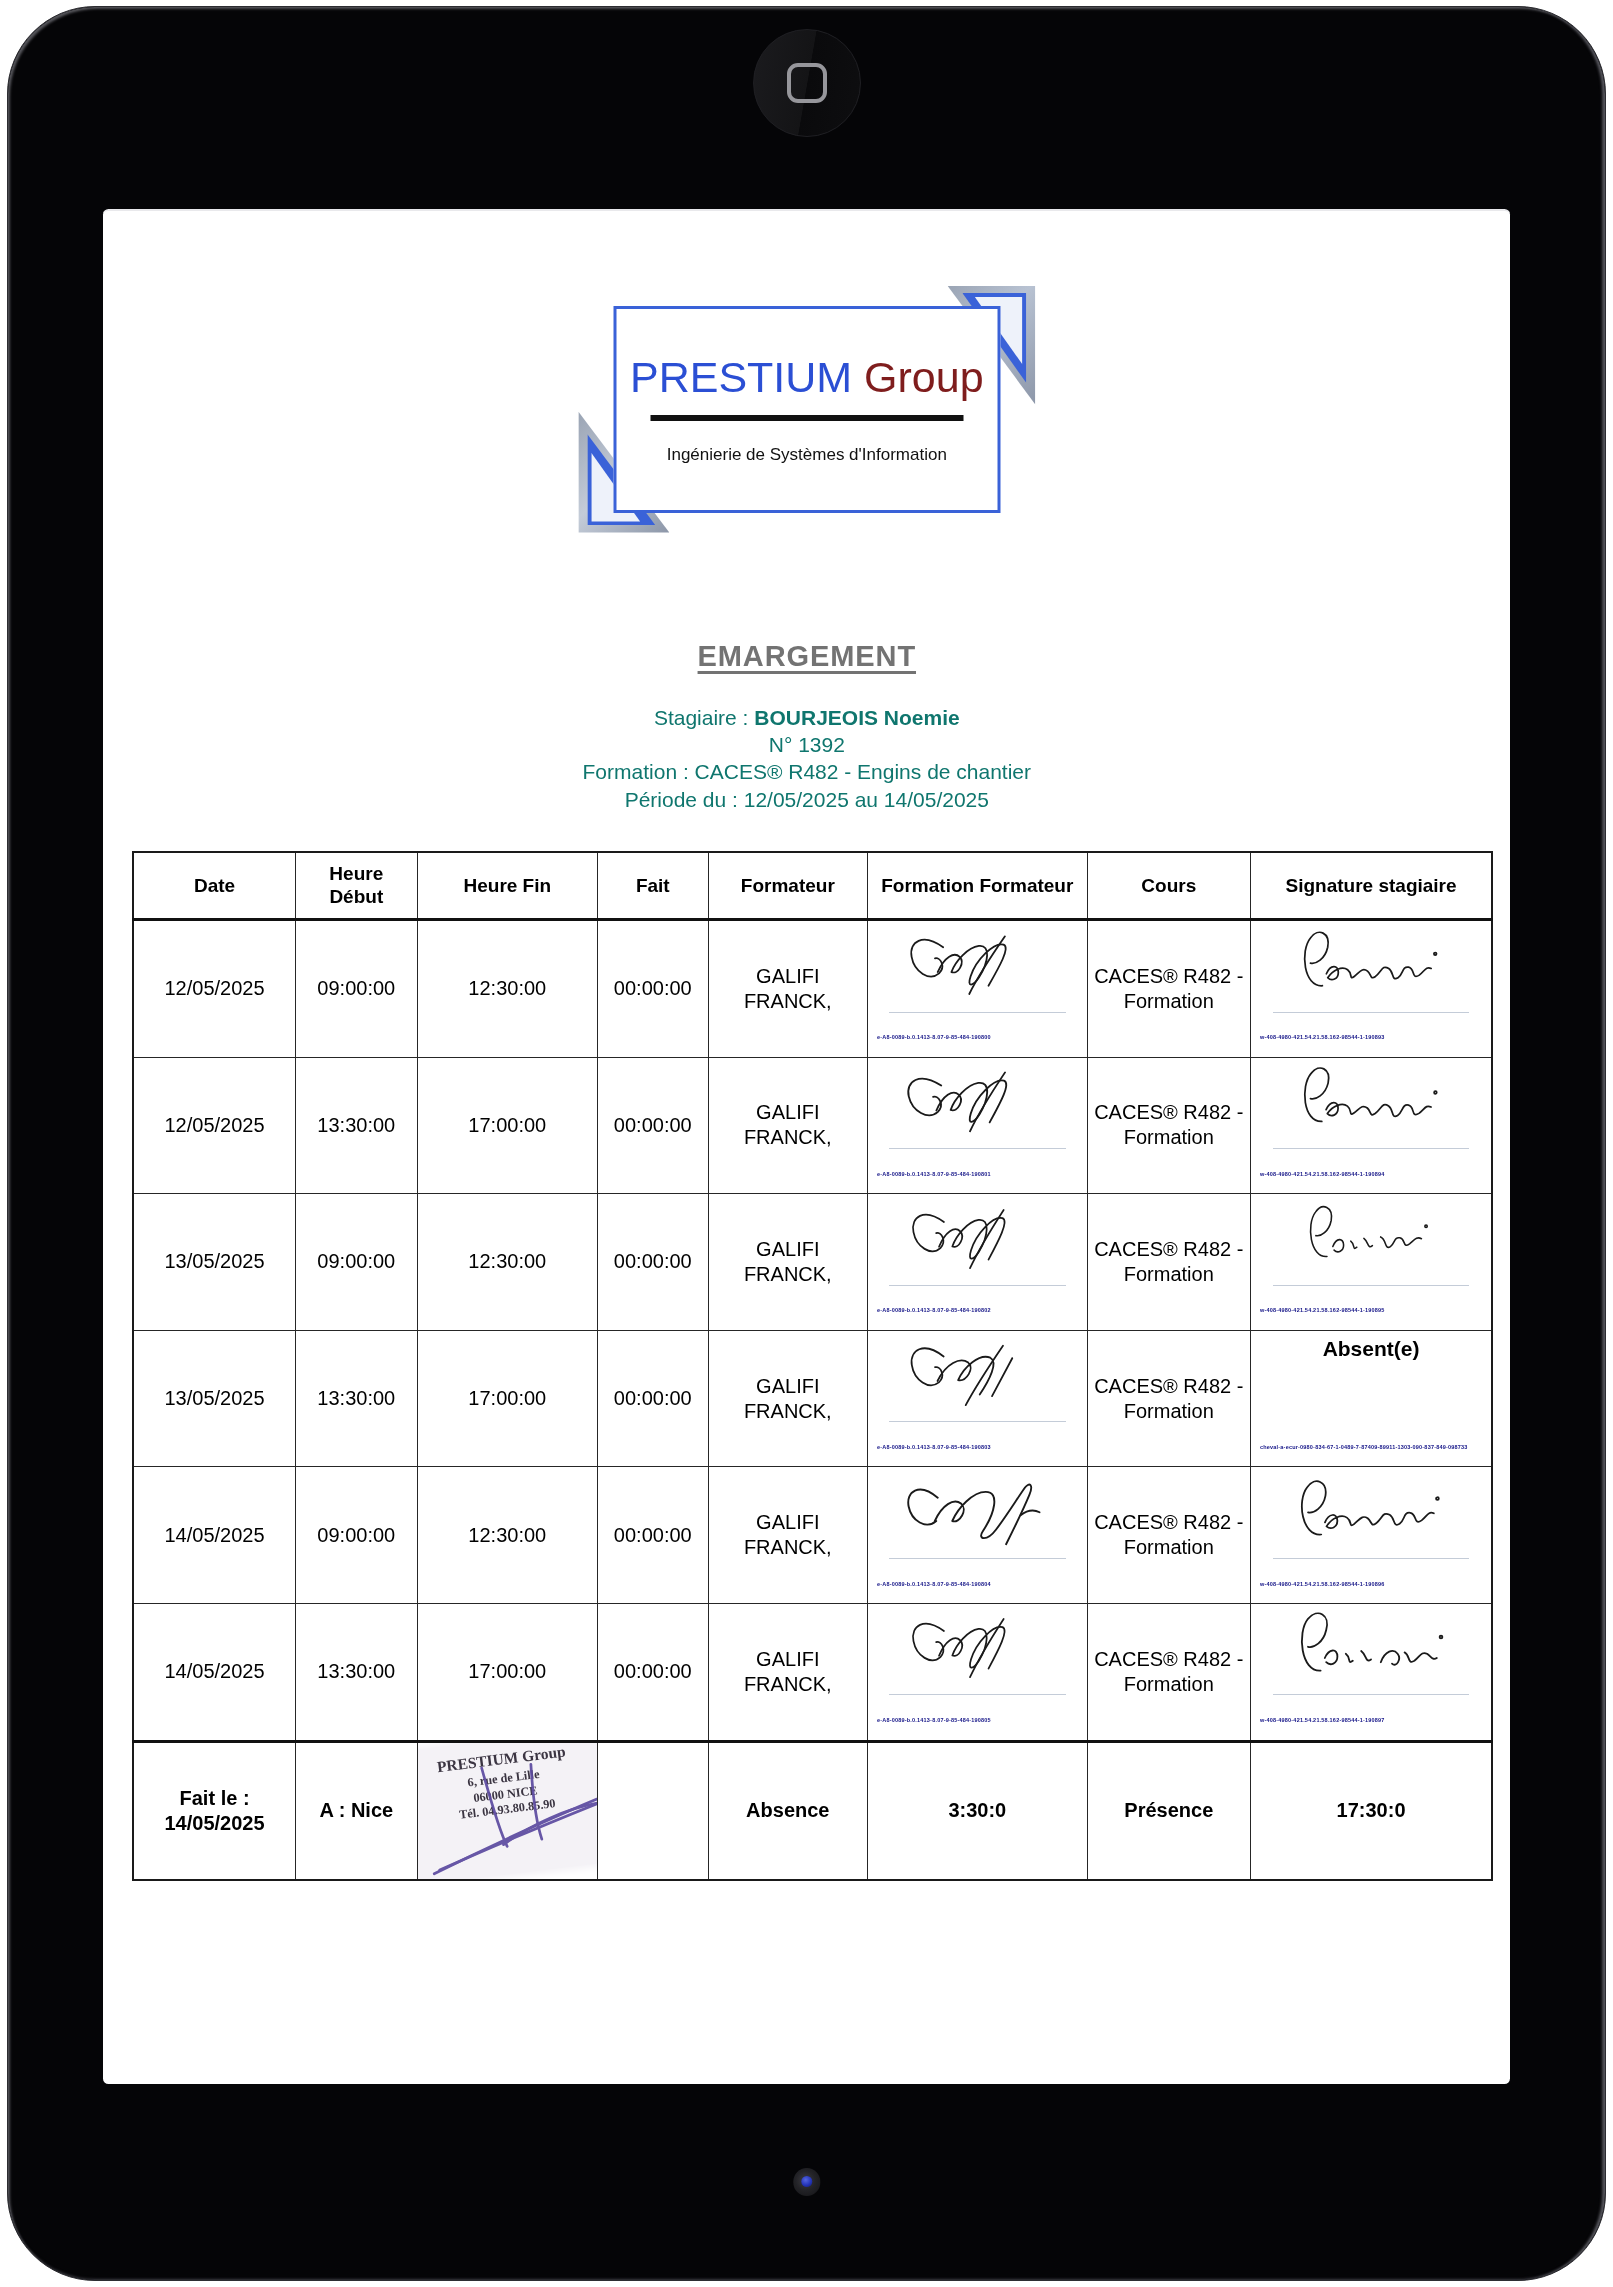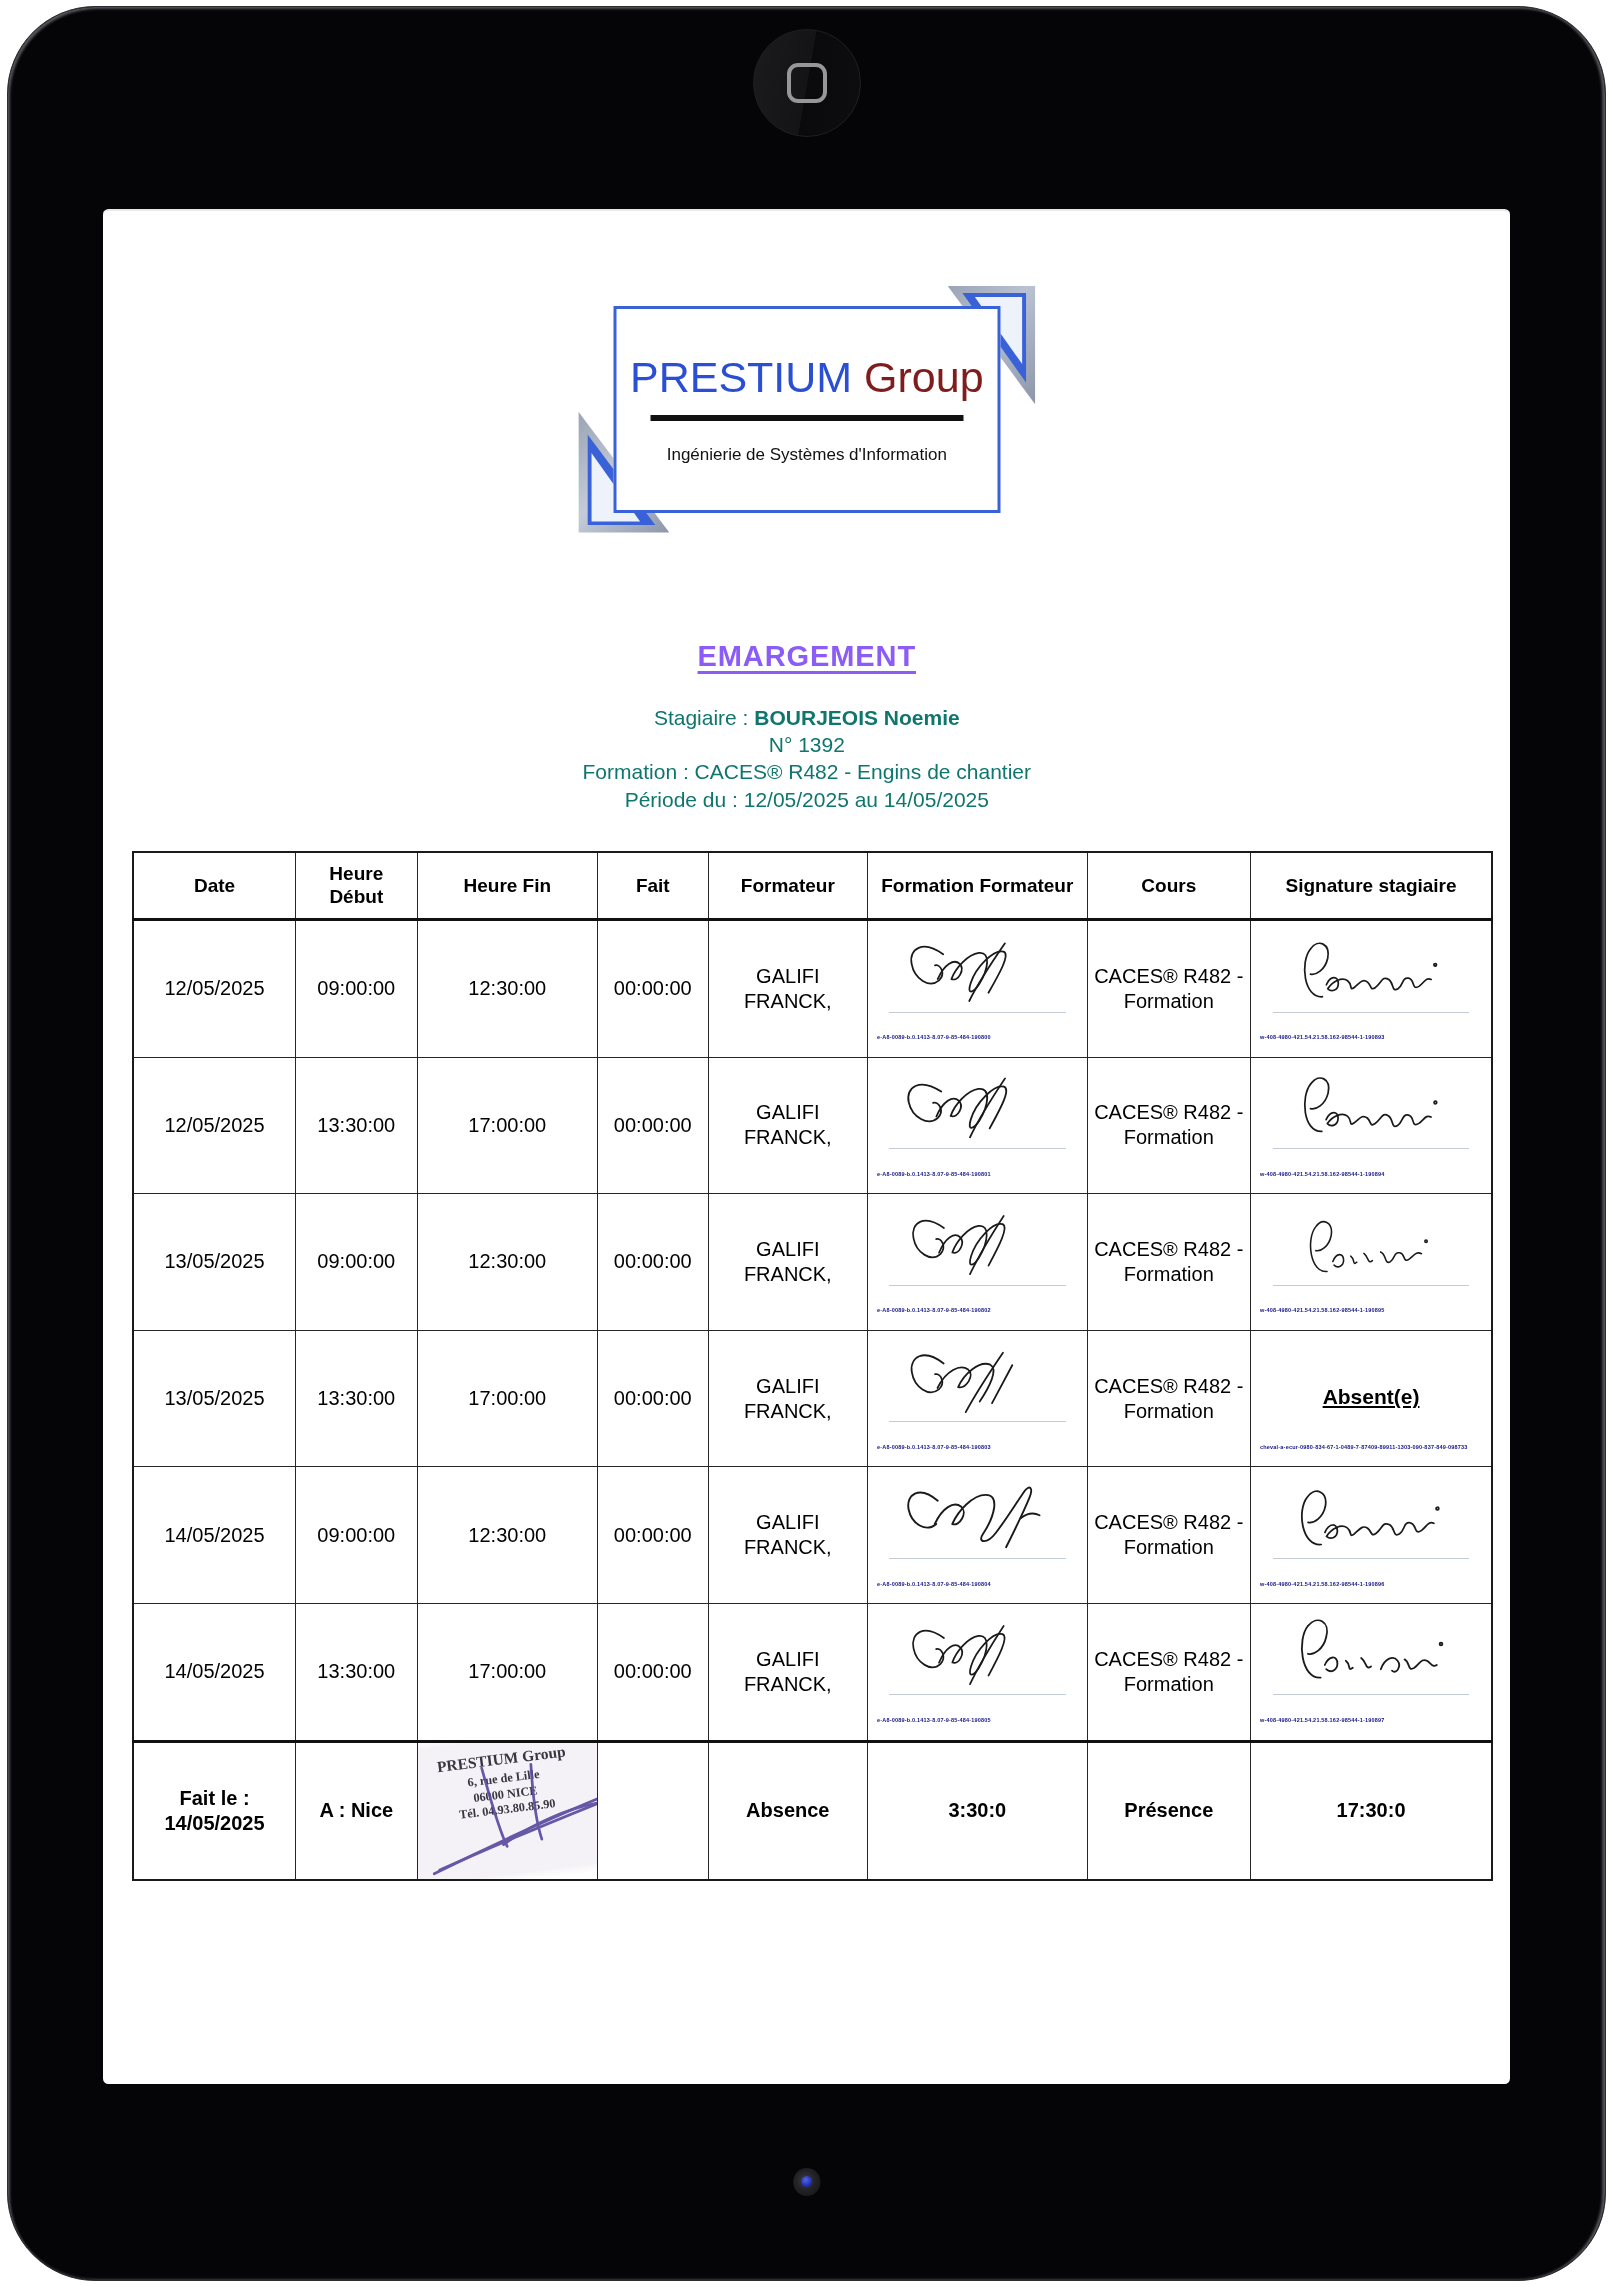--- a/index.html
+++ b/index.html
@@ -66,38 +66,38 @@
   .logo-title { font-size:43px; letter-spacing:0; white-space:nowrap; }
   .logo-title .b1 { color:#2b4fd4; font-weight:normal; }
   .logo-title .b2 { color:#7f1d1d; font-weight:normal; }
   .logo-rule { width:82%; height:6.4px; background:#111; margin:12.8px 0 24px 0; }
   .logo-tagline { font-size:17px; color:#111; }
 
   
   .doc-title {
     position:absolute; top:429px; width:100%; text-align:center;
     font-size:29px; font-weight:bold; letter-spacing:0.9px;
-    text-decoration:underline; text-decoration-thickness:2.7px; text-underline-offset:4.6px; color:#8b5cf6;
+    text-decoration:underline; text-decoration-thickness:2.7px; text-underline-offset:4.6px; color:#737373;
   }
   .info { position:absolute; top:493px; width:100%; text-align:center; font-size:21px; color:#0f766e; line-height:27.4px; }
   .info .bold { font-weight:bold; }
 
   
   table.sheet {
     position:absolute; left:29px; top:640px; width:1360px;
     border-collapse:collapse; table-layout:fixed;
     border:2.7px solid #1a1a1a;
   }
   table.sheet td, table.sheet th { border:1.8px solid #262626; vertical-align:middle; text-align:center; overflow:hidden; }
   table.sheet thead th { height:68px; font-size:19px; font-weight:bold; line-height:23px; padding:1.8px 5.5px; border-bottom:3.7px solid #111; }
   table.sheet tbody td { height:135px; font-size:20px; line-height:25px; padding:1.8px 3.7px; }
   table.sheet tr.footer-row td { height:137px; font-size:20px; font-weight:bold; border-top:3.7px solid #111; }
 
   .sig-cell { display:flex; flex-direction:column; align-items:center; justify-content:flex-end; height:132px; padding:3.7px 5.5px 4.6px 5.5px; }
-  .sig-draw { flex:1 1 auto; display:flex; align-items:flex-end; justify-content:center; width:100%;text-decoration:underline; }
+  .sig-draw { flex:1 1 auto; display:flex; align-items:flex-start; justify-content:center; width:100%; }
   .sig-line { width:88%; height:0.9px; background:#c4ccd8; margin:1.8px 0 12.8px 0; }
   .sig-code { width:100%; text-align:left; font-size:5.5px; letter-spacing:0.2px; color:#141487; white-space:nowrap; font-weight:bold; }
   .absent { font-size:21px; font-weight:bold; margin-bottom:25.6px; }
   svg.sig { stroke:#1a1a1a; fill:none; stroke-width:2.6; stroke-linecap:round; stroke-linejoin:round; }
   .v2 { transform:rotate(-2deg) scaleX(1.04); }
   .v3 { transform:rotate(1.5deg); }
   .v4 { transform:scaleX(0.97) rotate(-1deg); }
 
   
   .stamp-cell-inner { position:relative; height:133px; overflow:visible; }

